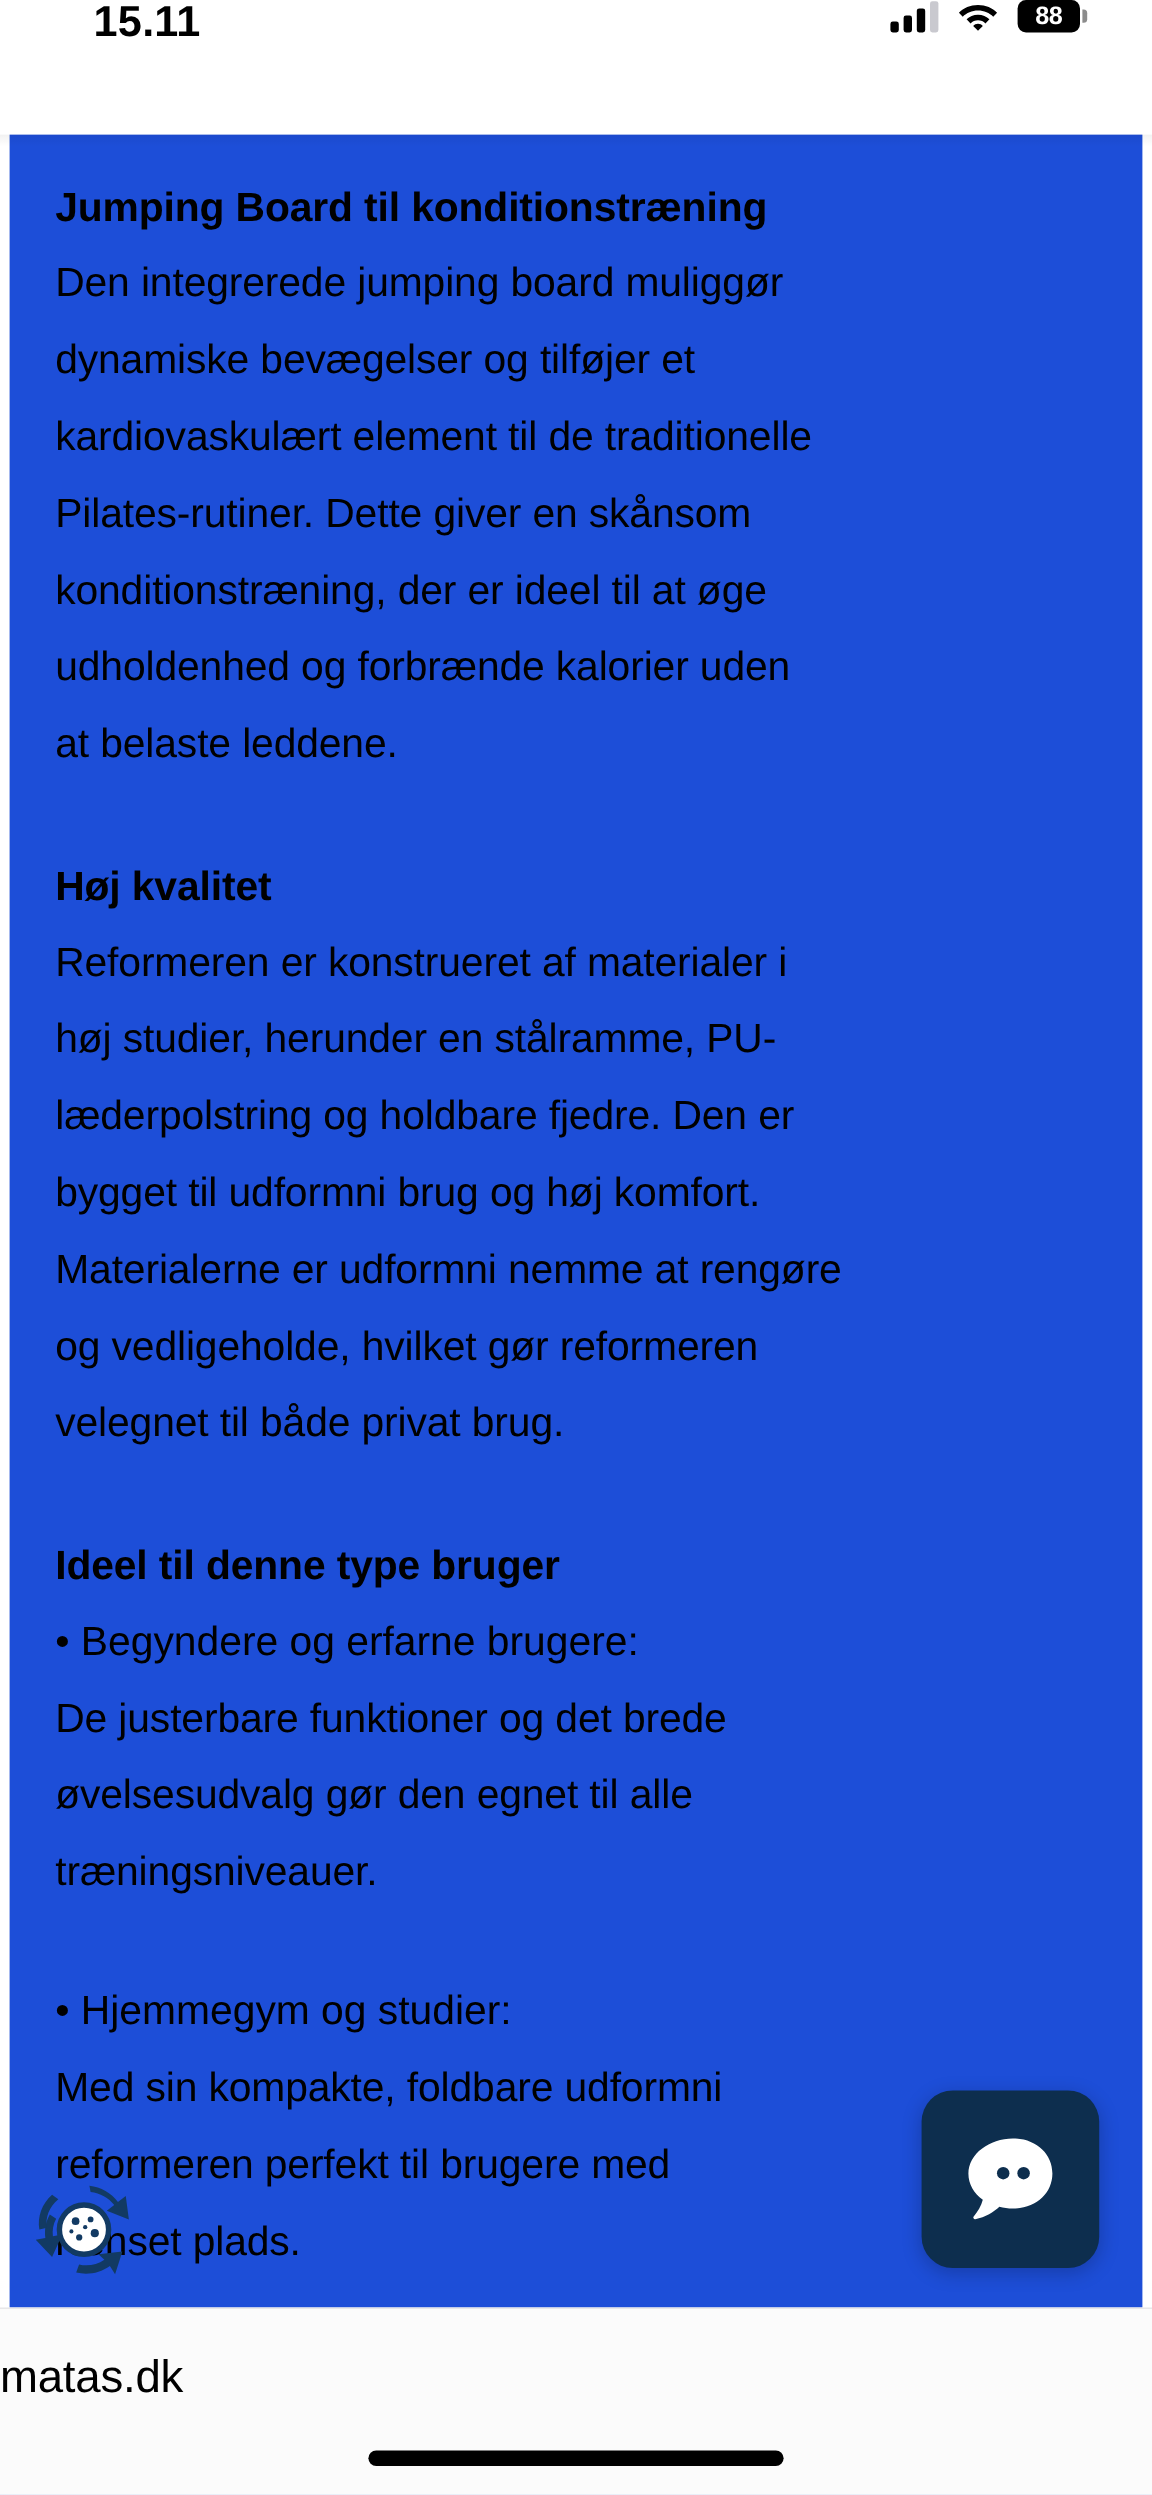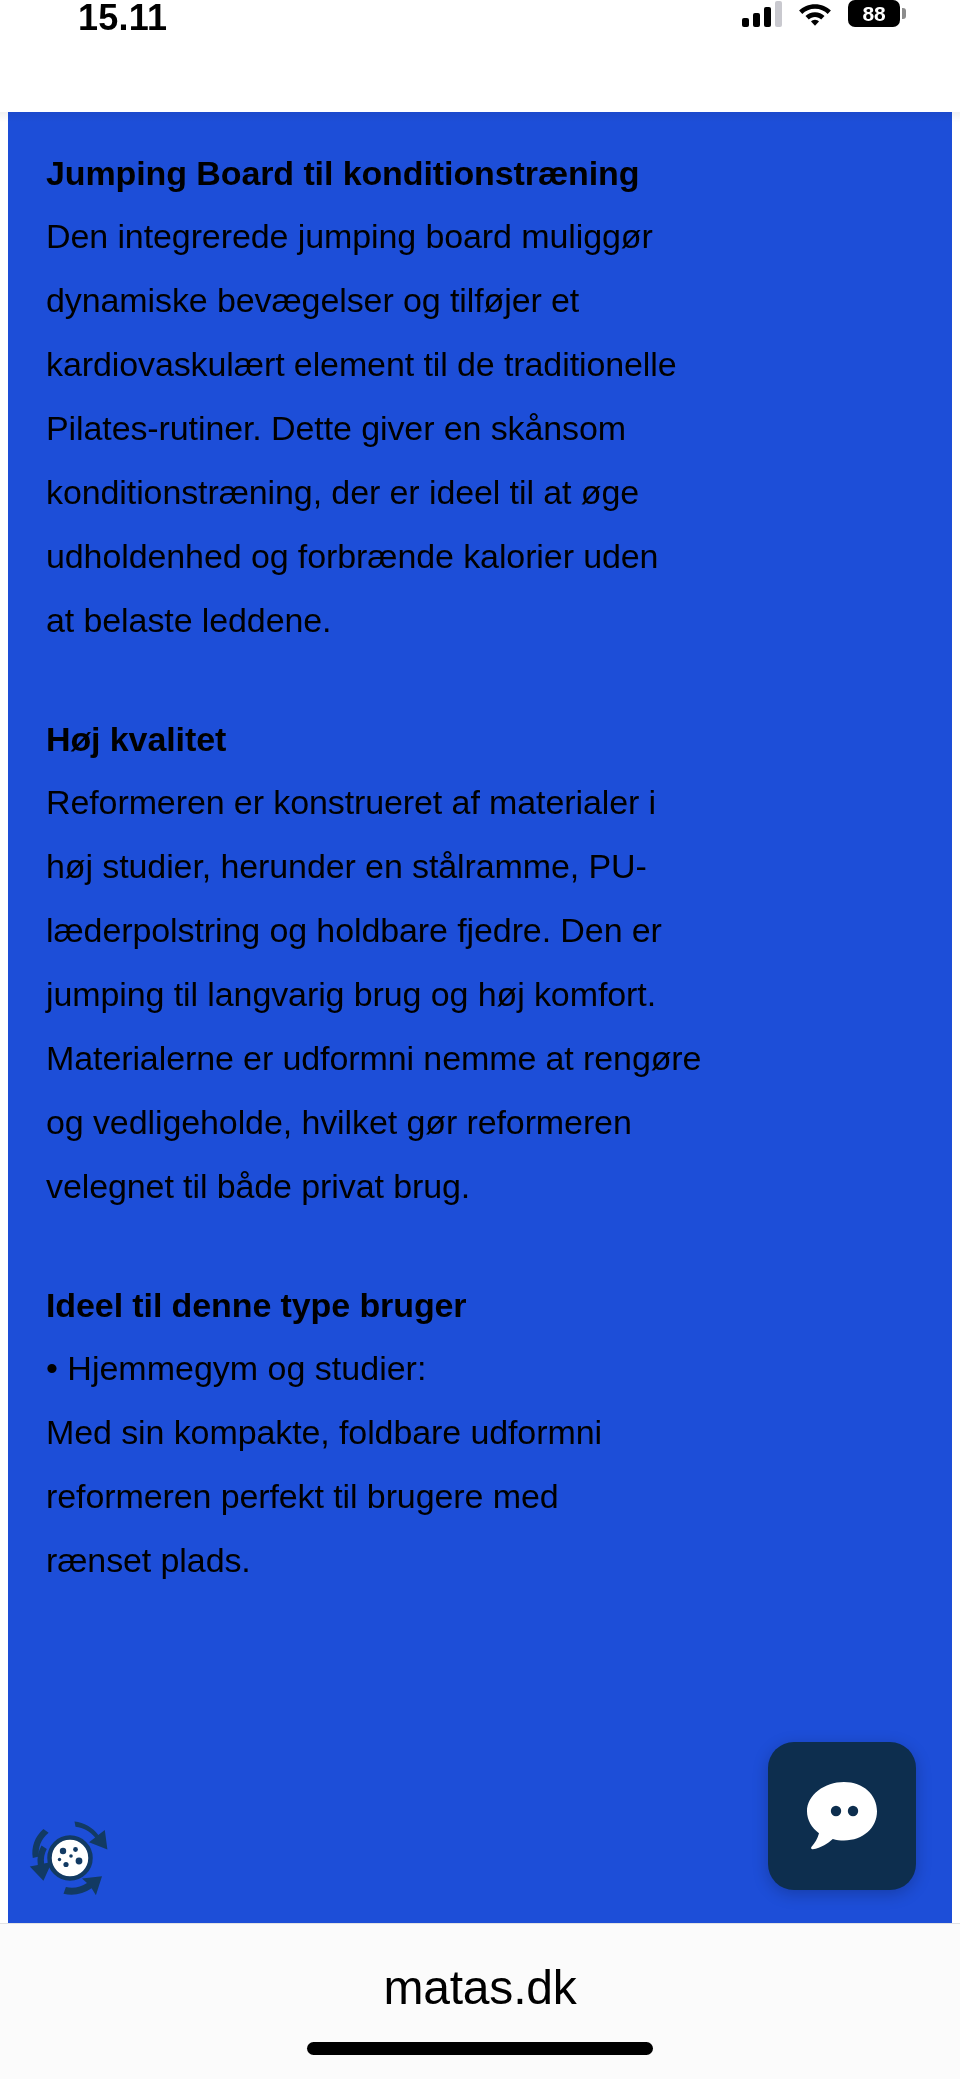--- a/index.html
+++ b/index.html
@@ -194,22 +194,21 @@
     background: #fbfbfb;
     border-top: 1px solid #e2e2e4;
     box-sizing: border-box;
     z-index: 40;
   }
   .site-label {
     position: absolute;
     top: 36px;
     left: 0;
     width: 100%;
-    text-align: center;
-    font-size: 48px;
+    font-size: 38px;
     color: #000000;
     letter-spacing: -0.2px;
   }
   .home-indicator {
     position: absolute;
     bottom: 24px;
     left: 50%;
     transform: translateX(-50%);
     width: 346px;
     height: 13px;
@@ -259,29 +258,35 @@
       <p class="body-text">konditionstræning, der er ideel til at øge</p>
       <p class="body-text">udholdenhed og forbrænde kalorier uden</p>
       <p class="body-text">at belaste leddene.</p>
     </div>
 
     <div class="block">
       <h2 class="section-head">Høj kvalitet</h2>
       <p class="body-text">Reformeren er konstrueret af materialer i</p>
       <p class="body-text">høj studier, herunder en stålramme, PU-</p>
       <p class="body-text">læderpolstring og holdbare fjedre. Den er</p>
-      <p class="body-text">jumping til langvarig brug og høj komfort.</p>
+      <p class="body-text">bygget til udformni brug og høj komfort.</p>
       <p class="body-text">Materialerne er udformni nemme at rengøre</p>
       <p class="body-text">og vedligeholde, hvilket gør reformeren</p>
       <p class="body-text">velegnet til både privat brug.</p>
     </div>
 
     <div class="block">
       <h2 class="section-head">Ideel til denne type bruger</h2>
 
+      <div class="bullet-group">
+        <p class="bullet-line">• Begyndere og erfarne brugere:</p>
+        <p class="body-text">De justerbare funktioner og det brede</p>
+        <p class="body-text">øvelsesudvalg gør den egnet til alle</p>
+        <p class="body-text">træningsniveauer.</p>
+      </div>
 
       <div class="bullet-group">
         <p class="bullet-line">• Hjemmegym og studier:</p>
         <p class="body-text">Med sin kompakte, foldbare udformni</p>
         <p class="body-text">reformeren perfekt til brugere med</p>
         <p class="body-text">rænset plads.</p>
       </div>
     </div>
 
   </div>

